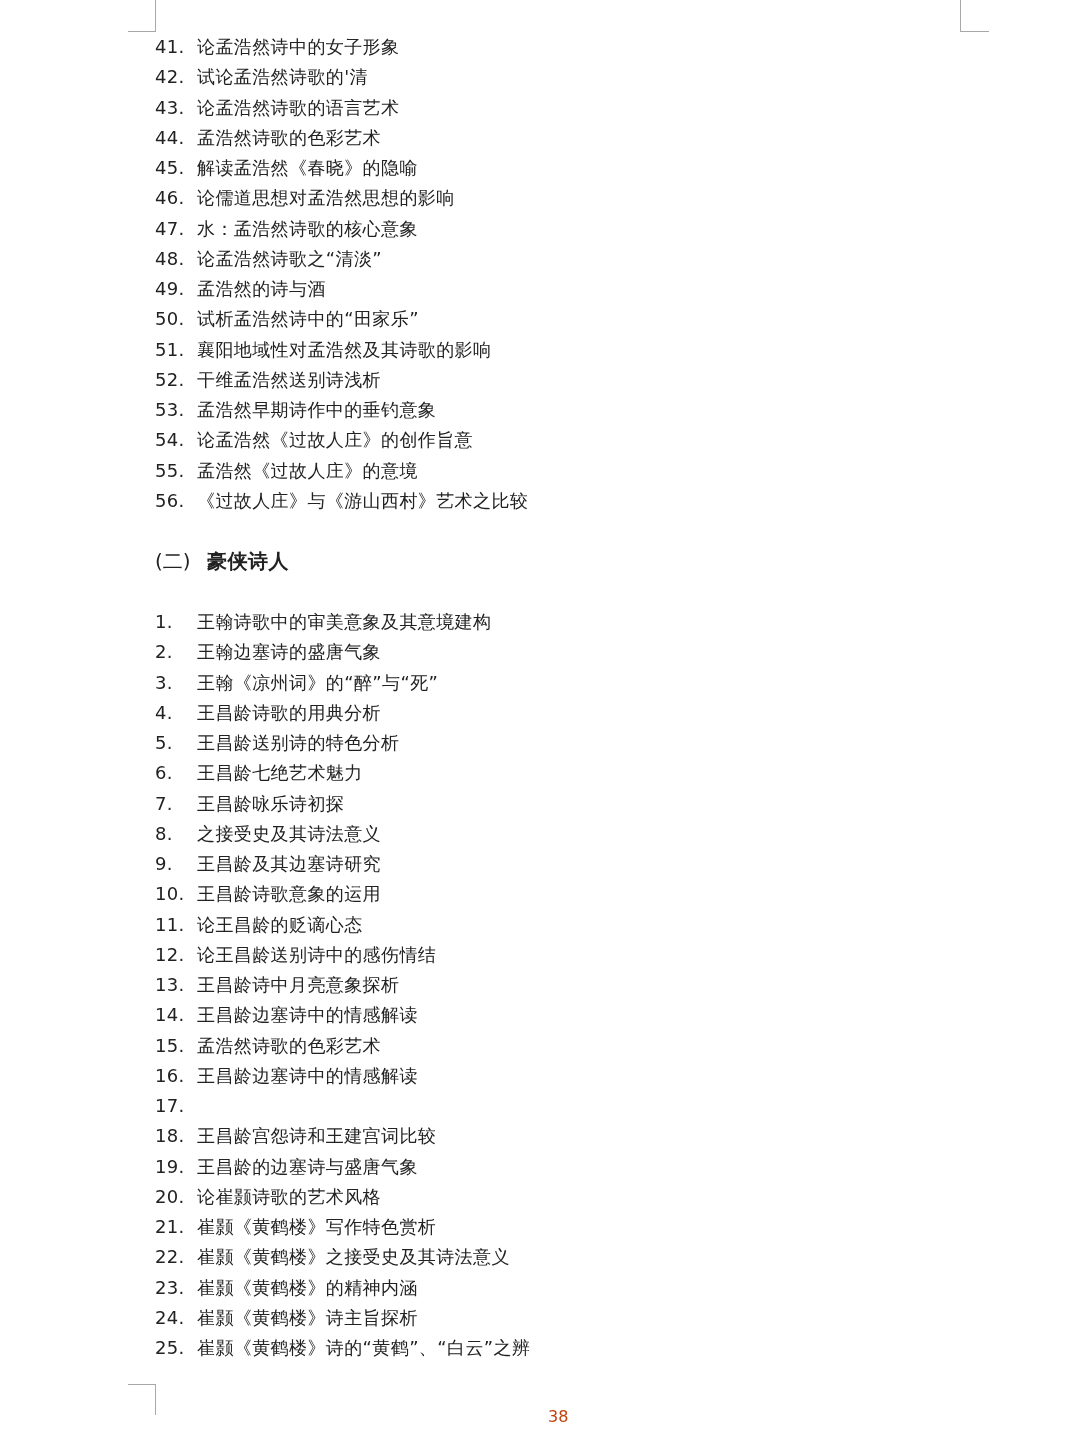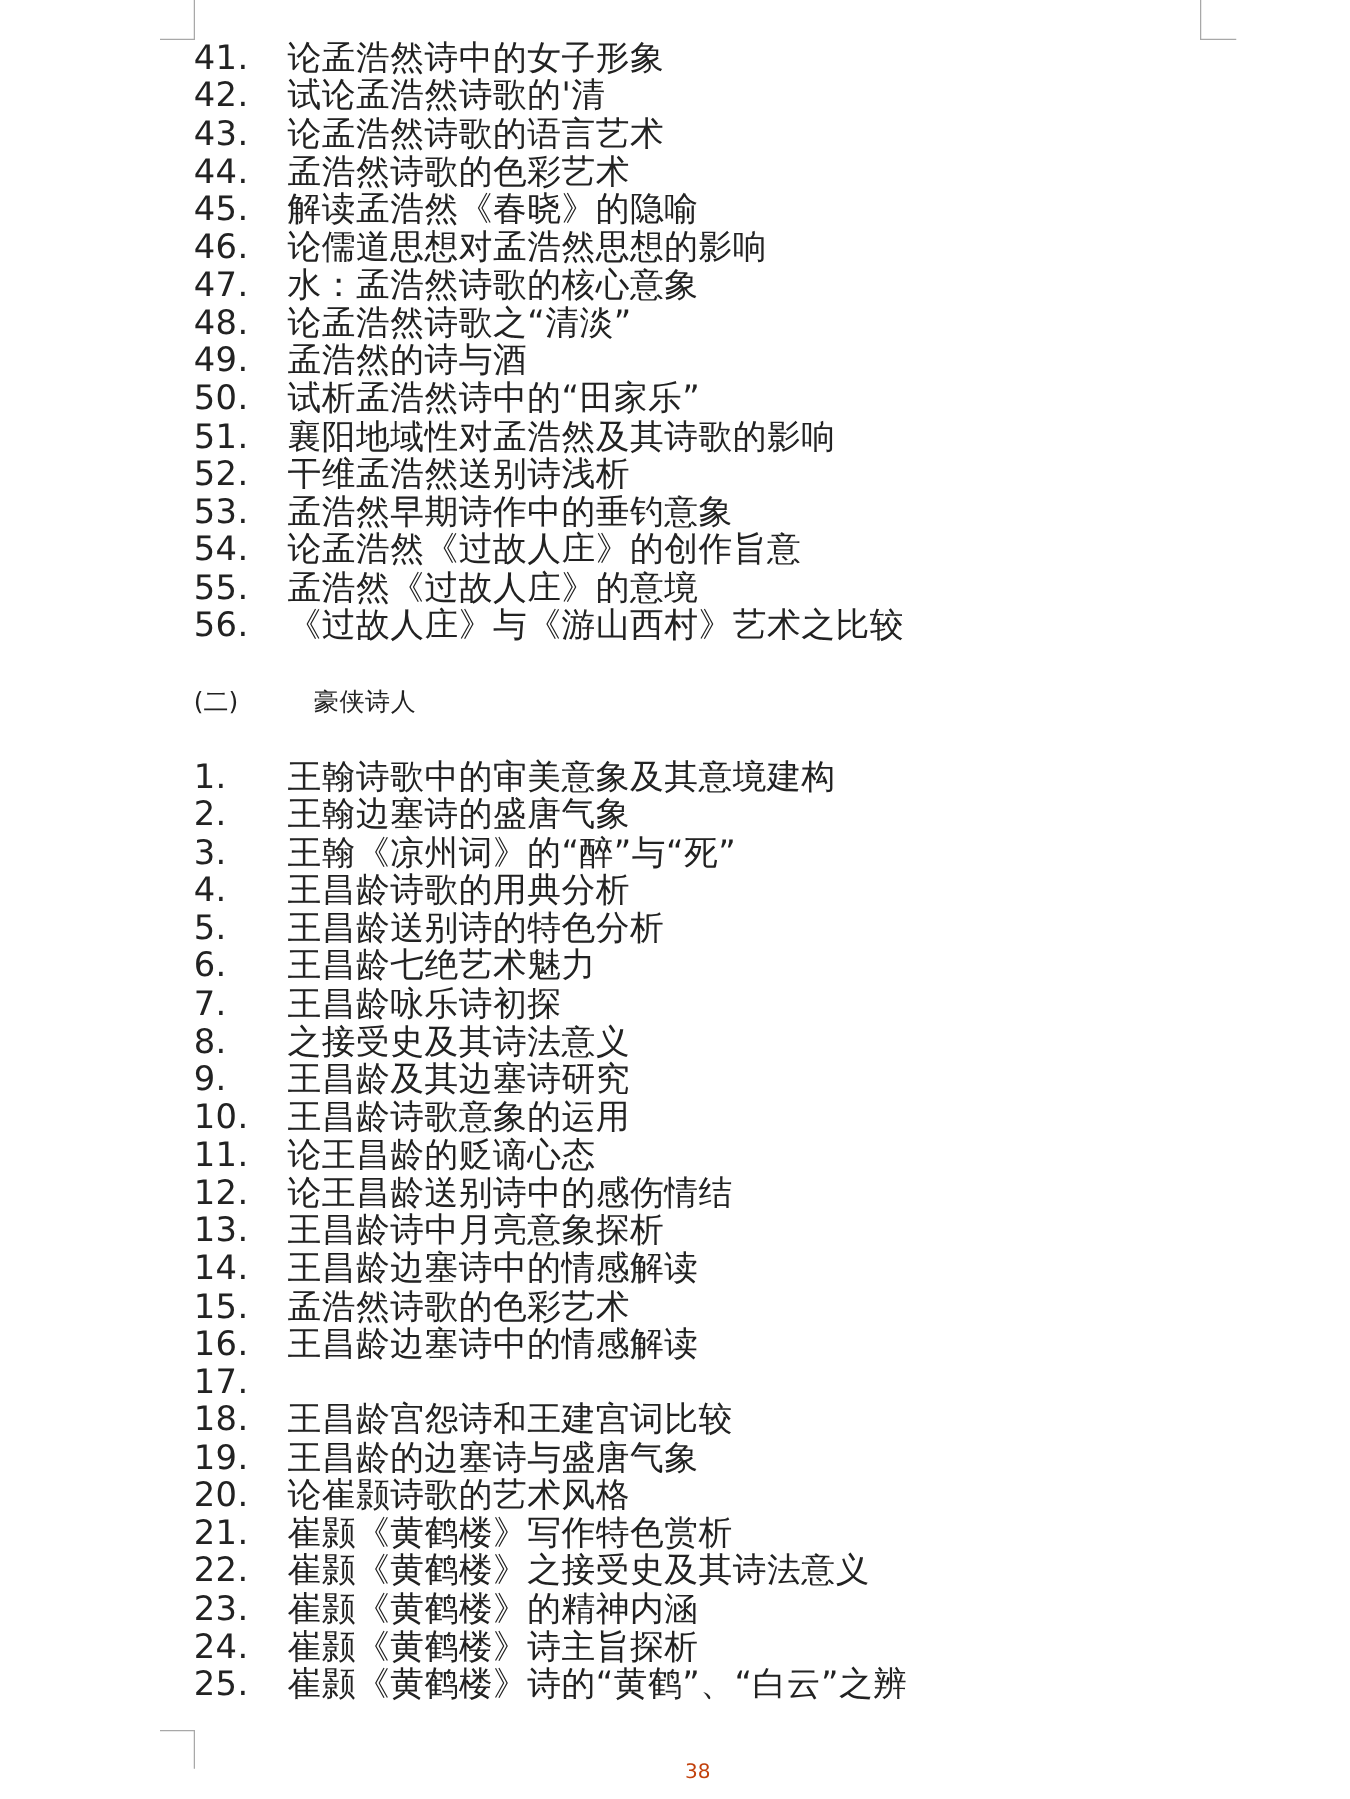--- a/index.html
+++ b/index.html
@@ -50,54 +50,52 @@
       left: 155px;
       margin: 0;
       padding: 0;
       list-style: none;
     }
     .list-a { top: 32px; }
     .list-b { top: 607px; }
     .item {
       height: 30.25px;
       line-height: 30.25px;
-      font-size: 27px;
+      font-size: 18px;
       white-space: nowrap;
       display: flex;
     }
     .num {
       display: inline-block;
       width: 42px;
       flex: none;
       letter-spacing: 0.3px;
     }
     .text {
       display: inline-block;
       letter-spacing: 0.4px;
-      margin-left: 33px;
     }
     .section-heading {
       position: absolute;
       left: 155px;
       top: 546px;
       font-size: 20px;
       line-height: 30px;
       height: 30px;
       white-space: nowrap;
       display: flex;
     }
     .section-num {
       display: inline-block;
       width: 52px;
       flex: none;
     }
     .section-title {
-      font-weight: normal;
+      font-weight: bold;
       letter-spacing: 0.5px;
-      margin-left: 44px;
     }
     .page-number {
       position: absolute;
       left: 548px;
       top: 1406px;
       font-size: 16px;
       line-height: 22px;
       color: #c2410c;
     }
   </style>

